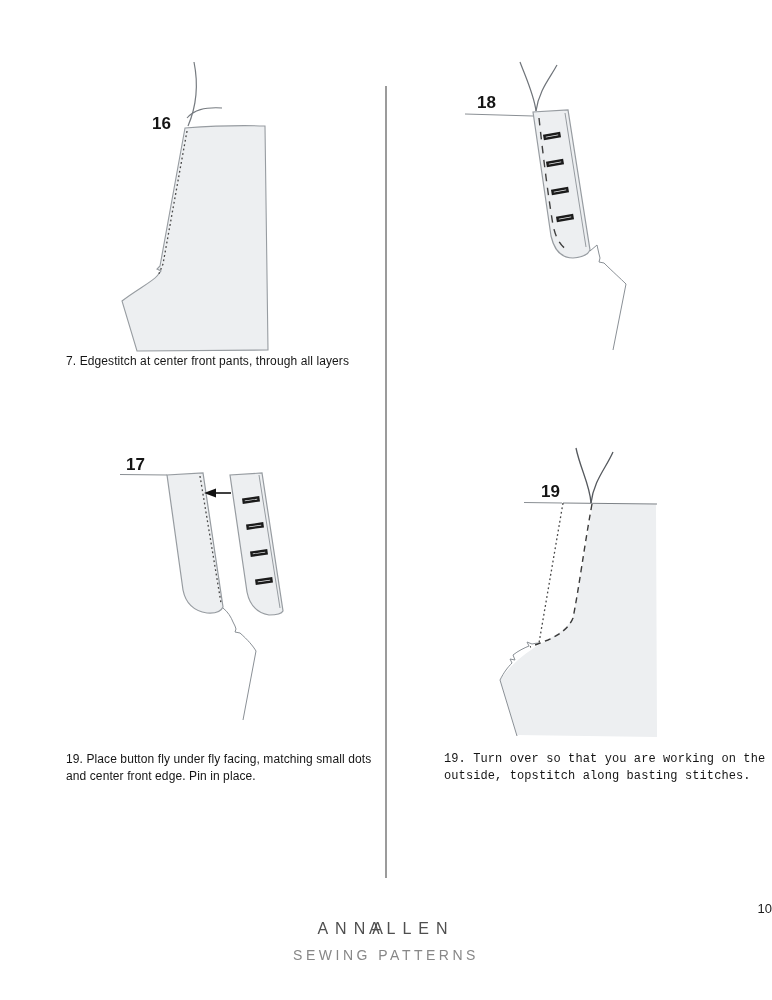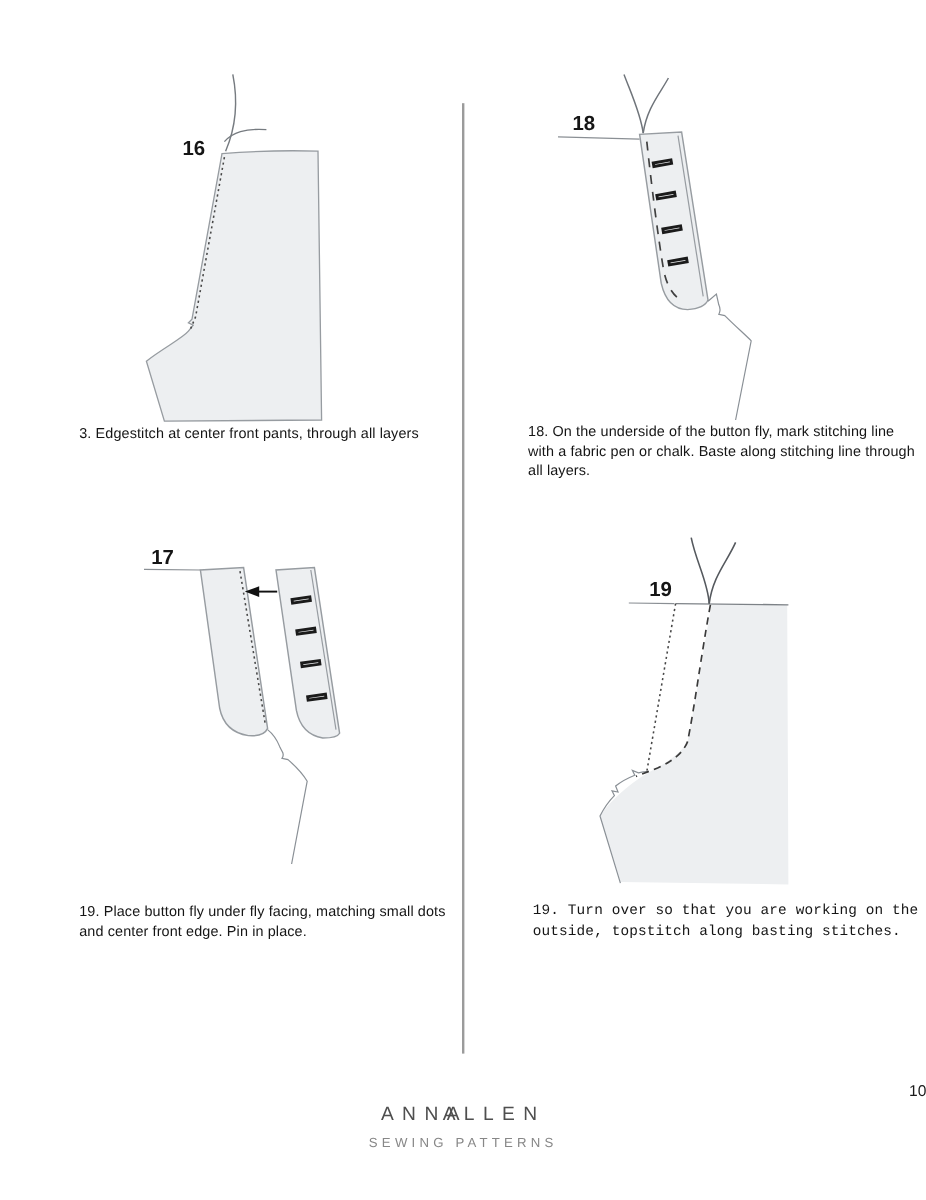--- a/index.html
+++ b/index.html
@@ -7,56 +7,55 @@
         font-family:"Liberation Sans", sans-serif;color:#111;}
   .fig{position:absolute;}
   .caption{position:absolute;font-size:12px;line-height:16.5px;color:#151515;width:324px;
            letter-spacing:.1px;}
   #divider{position:absolute;left:385px;top:86px;width:1.6px;height:792px;background:#9b9b9b;}
   #pagenum{position:absolute;left:0;top:901px;width:100%;text-align:right;font-size:13px;color:#1a1a1a;}
   #logo{position:absolute;left:0;top:920px;width:100%;text-align:center;color:#4f4f4f;
         font-size:16px;letter-spacing:7px;font-weight:400;}
   #logo .a2{margin-left:-21px;}
   #tagline{position:absolute;left:0;top:947px;width:100%;text-align:center;color:#878787;
-        font-size:11px;letter-spacing:3.5px;}
+        font-size:14px;letter-spacing:3.5px;}
   svg text.figlabel{font-family:"Liberation Sans",sans-serif;font-size:17px;font-weight:600;fill:#151515;}
 </style>
 </head>
 <body>
 
 <div id="page">
 
   <div id="divider"></div>
 
   <svg class="fig" style="left:100px;top:60px;" width="280" height="295" viewBox="0 0 280 295">
     <path d="M 85,68 L 60,206 l -3,3 l 4,2 l -4,5 C 52,222 36,230 22,241 L 37,291 L 168,290 L 165,66 C 140,65 112,66 85,68 Z" fill="#edeff1" stroke="#979ca1" stroke-width="1.1"></path>
     <path d="M 87,71 L 63,204 L 58,216" fill="none" stroke="#474747" stroke-width="1.3" stroke-dasharray="1.8,2.7"></path>
     <path d="M 94,2 C 98,22 97,45 88,66" fill="none" stroke="#767b80" stroke-width="1.2"></path>
     <path d="M 87,58 C 94,50 104,47 122,48" fill="none" stroke="#767b80" stroke-width="1.1"></path>
     <text class="figlabel" x="52" y="69">16</text>
   </svg>
-  <div class="caption" style="left:66px;top:353px;">3. Edgestitch at center front pants, through all layers</div>
+  <div class="caption" style="left:66px;top:353px;">7. Edgestitch at center front pants, through all layers</div>
 
   <svg class="fig" style="left:460px;top:60px;" width="280" height="295" viewBox="0 0 280 295">
     <path d="M 5,54 L 73,56" fill="none" stroke="#8a8f94" stroke-width="1"></path>
     <path d="M 73,52 L 91,176 Q 96,198 113,198 Q 127,197 130,190 L 108,50 Z" fill="#edeff1" stroke="#979ca1" stroke-width="1.2"></path>
     <path d="M 105,53 L 126,187" fill="none" stroke="#979ca1" stroke-width="1"></path>
     <path d="M 79,58 C 83,95 88,135 93,165 Q 97,185 109,191" fill="none" stroke="#3f3f3f" stroke-width="1.4" stroke-dasharray="7.5,6.5"></path>
     <g fill="none" stroke="#1b1b1b" stroke-width="2.4">
       <rect x="84.5" y="74.5" width="15" height="3" transform="rotate(-10 92 76)"></rect>
       <rect x="87.5" y="101.5" width="15" height="3" transform="rotate(-10 95 103)"></rect>
       <rect x="92.5" y="129.5" width="15" height="3" transform="rotate(-10 100 131)"></rect>
       <rect x="97.5" y="156.5" width="15" height="3" transform="rotate(-10 105 158)"></rect>
     </g>
     <path d="M 76,51 C 74,35 66,18 60,2" fill="none" stroke="#6f747a" stroke-width="1.2"></path>
     <path d="M 76,51 C 79,30 90,18 97,5" fill="none" stroke="#6f747a" stroke-width="1.2"></path>
     <path d="M 130,191 L 137,185 L 139,194 Q 141,198 139,202 L 144,203 C 152,211 161,219 166,224 L 153,290" fill="none" stroke="#8a9096" stroke-width="1"></path>
     <text class="figlabel" x="17" y="48">18</text>
   </svg>
-  <div class="caption" style="left:440px;top:351px;">18. On the underside of the button fly, mark stitching line with a fabric pen or chalk. Baste along stitching line through all layers.</div>
 
   <svg class="fig" style="left:100px;top:440px;" width="280" height="300" viewBox="0 0 280 300">
     <path d="M 20,34.5 L 67,35" fill="none" stroke="#8a8f94" stroke-width="1"></path>
     <path d="M 67,35 L 83,150 Q 87,170 107,173 Q 120,174 123,167 L 103,33 Z" fill="#edeff1" stroke="#979ca1" stroke-width="1.2"></path>
     <path d="M 100,36 L 121,163" fill="none" stroke="#474747" stroke-width="1.3" stroke-dasharray="1.8,2.7"></path>
     <path d="M 130,35 L 147,152 Q 151,172 169,175 Q 181,175 183,171 L 162,33 Z" fill="#edeff1" stroke="#979ca1" stroke-width="1.2"></path>
     <path d="M 159,35 L 180,168" fill="none" stroke="#979ca1" stroke-width="1"></path>
     <g fill="none" stroke="#1b1b1b" stroke-width="2.4">
       <rect x="143.5" y="58.5" width="15" height="3" transform="rotate(-8 151 60)"></rect>
       <rect x="147.5" y="84.5" width="15" height="3" transform="rotate(-8 155 86)"></rect>

